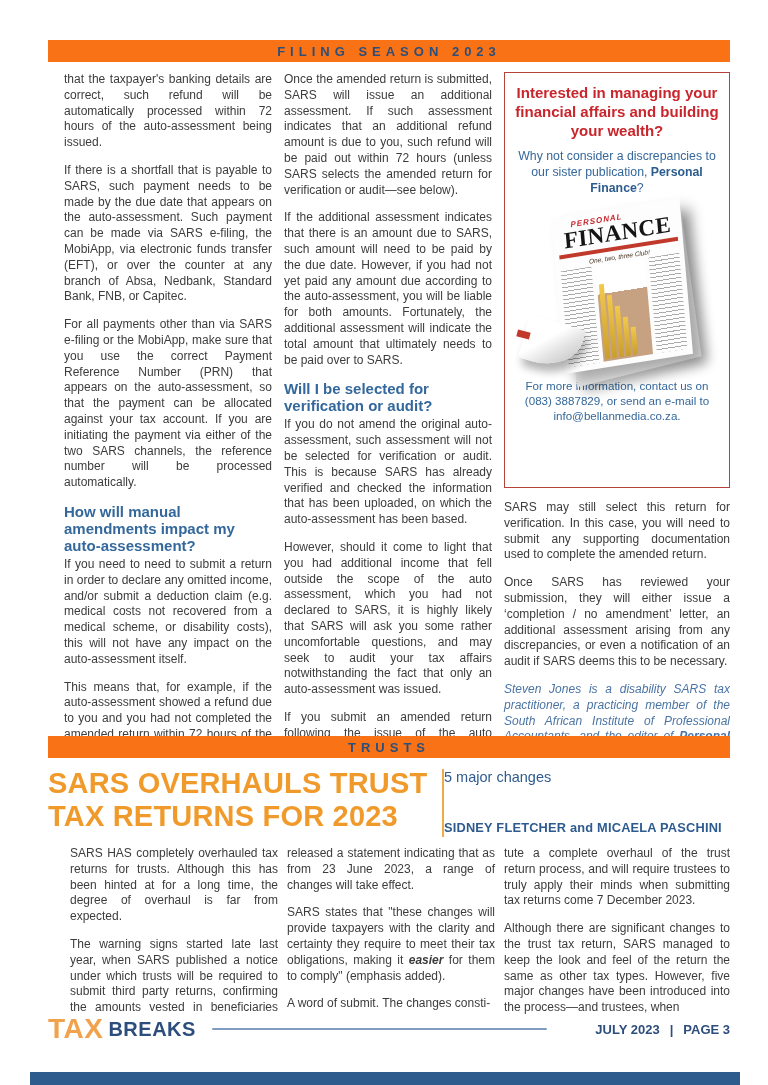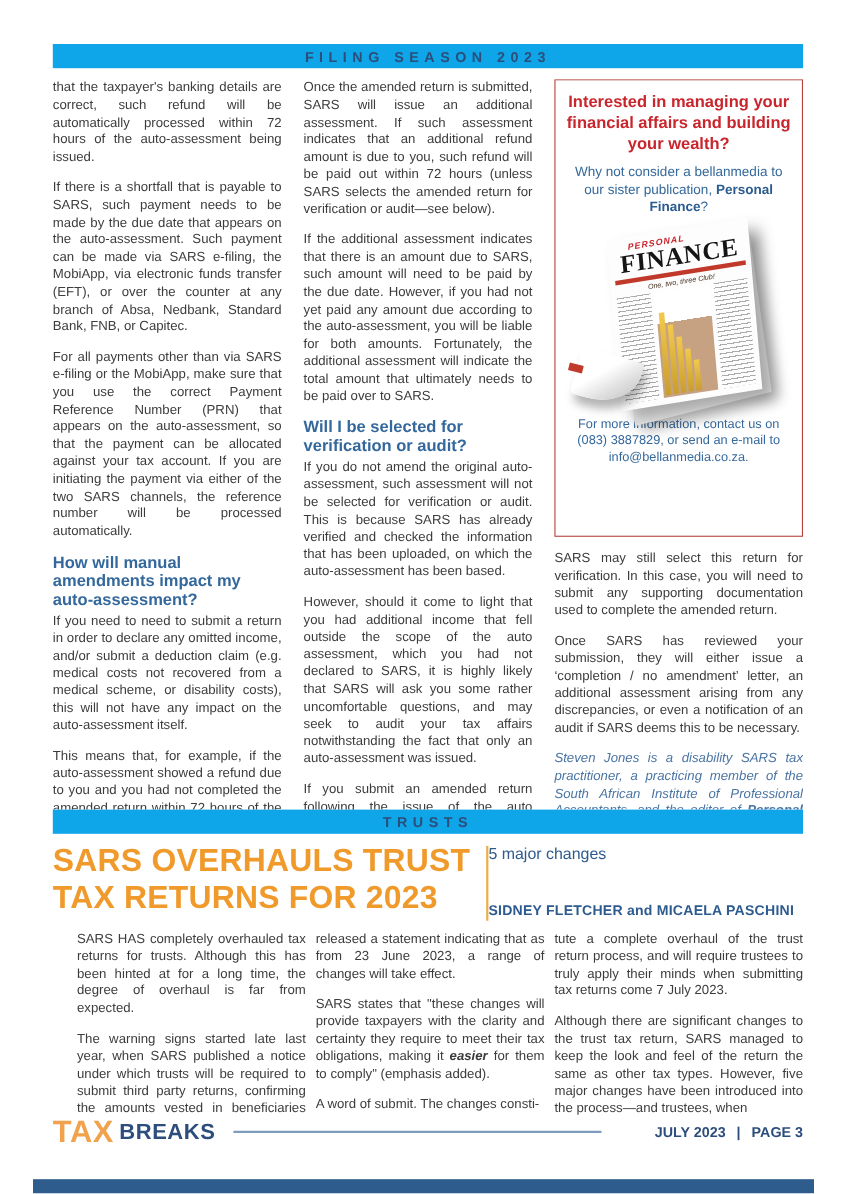--- a/index.html
+++ b/index.html
@@ -4,27 +4,27 @@
 <style>
   html,body{margin:0;padding:0;}
   body{
     width:768px;height:1085px;background:#ffffff;position:relative;overflow:hidden;
     font-family:"Liberation Sans","DejaVu Sans",sans-serif;color:#3c3c3c;
   }
   .sheet{position:absolute;inset:0;}
   .content{margin:0 38px 0 48px;}
   
   .band{
-    height:22px;background:#0ea5e9;display:flex;align-items:center;justify-content:center;
+    height:22px;background:#f97316;display:flex;align-items:center;justify-content:center;
     color:#2c4e7b;font-weight:bold;font-size:13px;letter-spacing:5px;
   }
   .band1{margin-top:40px;}
   
   .cols{display:grid;grid-template-columns:208px 208px 226px;justify-content:space-between;}
-  .cols1{margin-top:10px;height:664px;overflow:hidden;}
+  .cols1{margin-top:10px;height:664px;overflow:hidden;margin-left:16px;}
   .cols2{margin-top:9px;height:172px;overflow:hidden;margin-left:22px;}
   .col p{margin:0 0 12px 0;font-size:12px;line-height:15.8px;text-align:justify;}
   .colhead{
     margin:5px 0 3px 0;font-size:15px;line-height:17px;font-weight:bold;color:#34689c;text-align:left;
   }
   .bio{color:#4a74a4;font-style:italic;}
   .bio b{font-weight:bold;}
   
   .ad{
     box-sizing:border-box;border:1.5px solid #b5433c;height:416px;padding:10px 8px 6px 8px;
@@ -111,21 +111,21 @@
         <p>If the additional assessment indicates that there is an amount due to SARS, such amount will need to be paid by the due date. However, if you had not yet paid any amount due according to the auto-assessment, you will be liable for both amounts. Fortunately, the additional assessment will indicate the total amount that ultimately needs to be paid over to SARS.</p>
         <h3 class="colhead">Will I be selected for verification or audit?</h3>
         <p>If you do not amend the original auto-assessment, such assessment will not be selected for verification or audit. This is because SARS has already verified and checked the information that has been uploaded, on which the auto-assessment has been based.</p>
         <p>However, should it come to light that you had additional income that fell outside the scope of the auto assessment, which you had not declared to SARS, it is highly likely that SARS will ask you some rather uncomfortable questions, and may seek to audit your tax affairs notwithstanding the fact that only an auto-assessment was issued.</p>
         <p>If you submit an amended return following the issue of the auto assessment,</p>
       </div>
 
       <div class="col">
         <div class="ad">
           <div class="ad-head">Interested in managing your financial affairs and building your wealth?</div>
-          <div class="ad-sub"><span>Why not consider a bellanmedia to our sister publication, </span><b>Personal Finance</b><span>?</span></div>
+          <div class="ad-sub"><span>Why not consider a discrepancies to our sister publication, </span><b>Personal Finance</b><span>?</span></div>
           <div class="mag">
             <div class="mag-back"></div>
             <div class="mag-page">
               <div class="mag-personal">PERSONAL</div>
               <div class="mag-finance">FINANCE</div>
               <div class="mag-redbar"></div>
               <div class="mag-cover-headline">One, two, three Club!</div>
               <div class="mag-body">
                 <div class="fake"></div>
                 <div class="mag-chart">
@@ -168,21 +168,21 @@
       <div class="col">
         <p>SARS HAS completely overhauled tax returns for trusts. Although this has been hinted at for a long time, the degree of overhaul is far from expected.</p>
         <p>The warning signs started late last year, when SARS published a notice under which trusts will be required to submit third party returns, confirming the amounts vested in beneficiaries during a given tax year. Following this, SARS</p>
       </div>
       <div class="col">
         <p>released a statement indicating that as from 23 June 2023, a range of changes will take effect.</p>
         <p><span>SARS states that "these changes will provide taxpayers with the clarity and certainty they require to meet their tax obligations, making it </span><span class="quote-em">easier</span><span> for them to comply" (emphasis added).</span></p>
         <p>A word of submit. The changes consti-</p>
       </div>
       <div class="col">
-        <p>tute a complete overhaul of the trust return process, and will require trustees to truly apply their minds when submitting tax returns come 7 July 2023.</p>
+        <p>tute a complete overhaul of the trust return process, and will require trustees to truly apply their minds when submitting tax returns come 7 December 2023.</p>
         <p>Although there are significant changes to the trust tax return, SARS managed to keep the look and feel of the return the same as other tax types. However, five major changes have been introduced into the process—and trustees, when</p>
       </div>
     </div>
 
   </div>
 
   <div class="footer">
     <span class="logo-tax">TAX</span>
     <span class="logo-breaks">BREAKS</span>
     <span class="footer-rule"></span>

